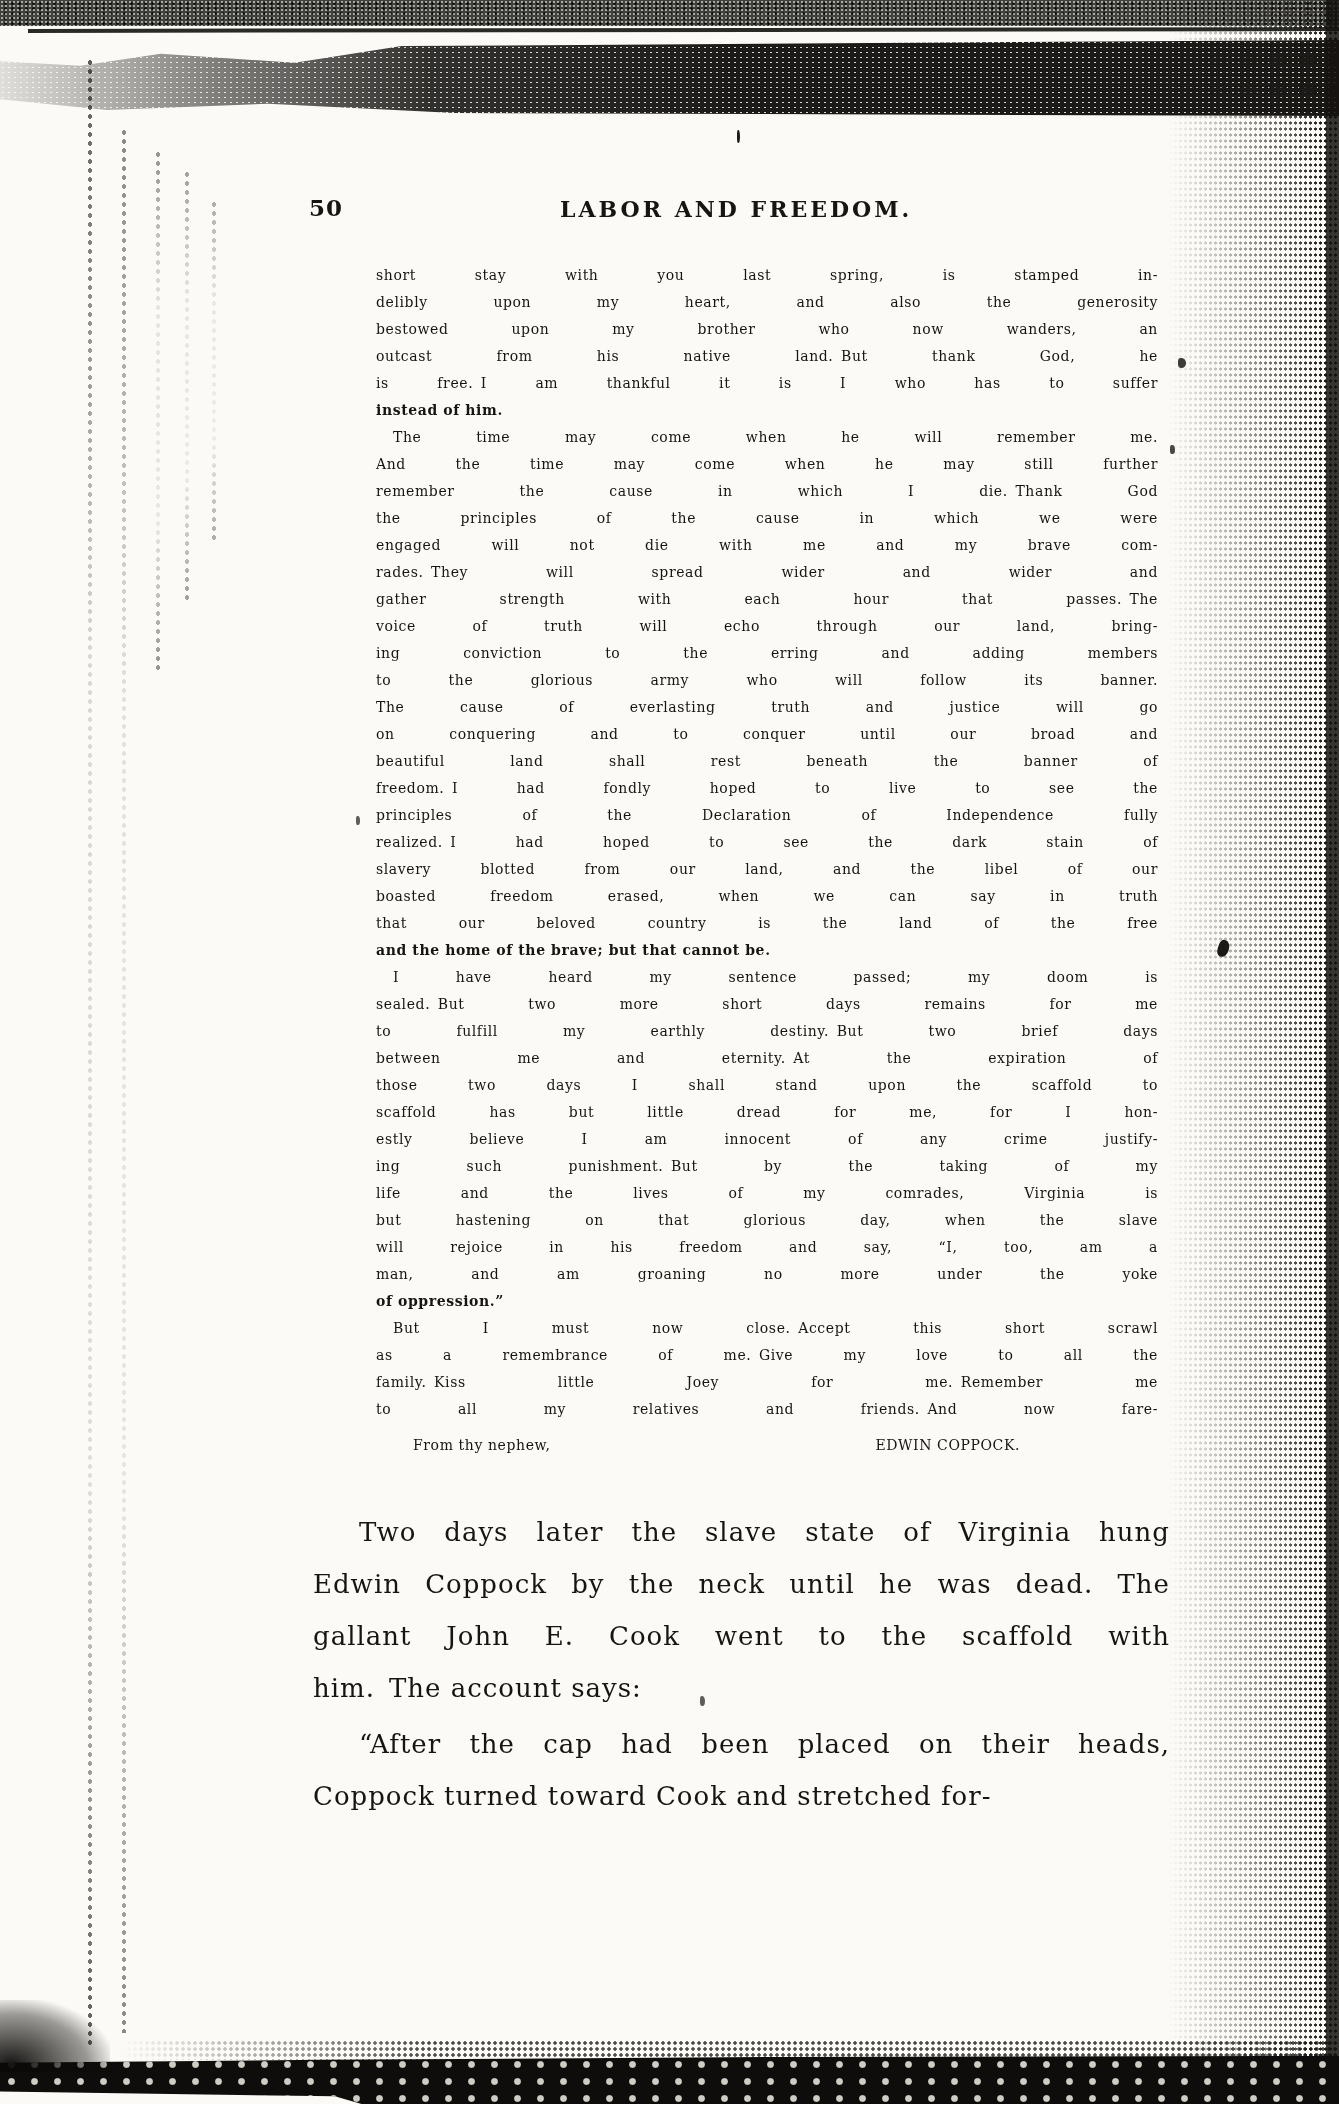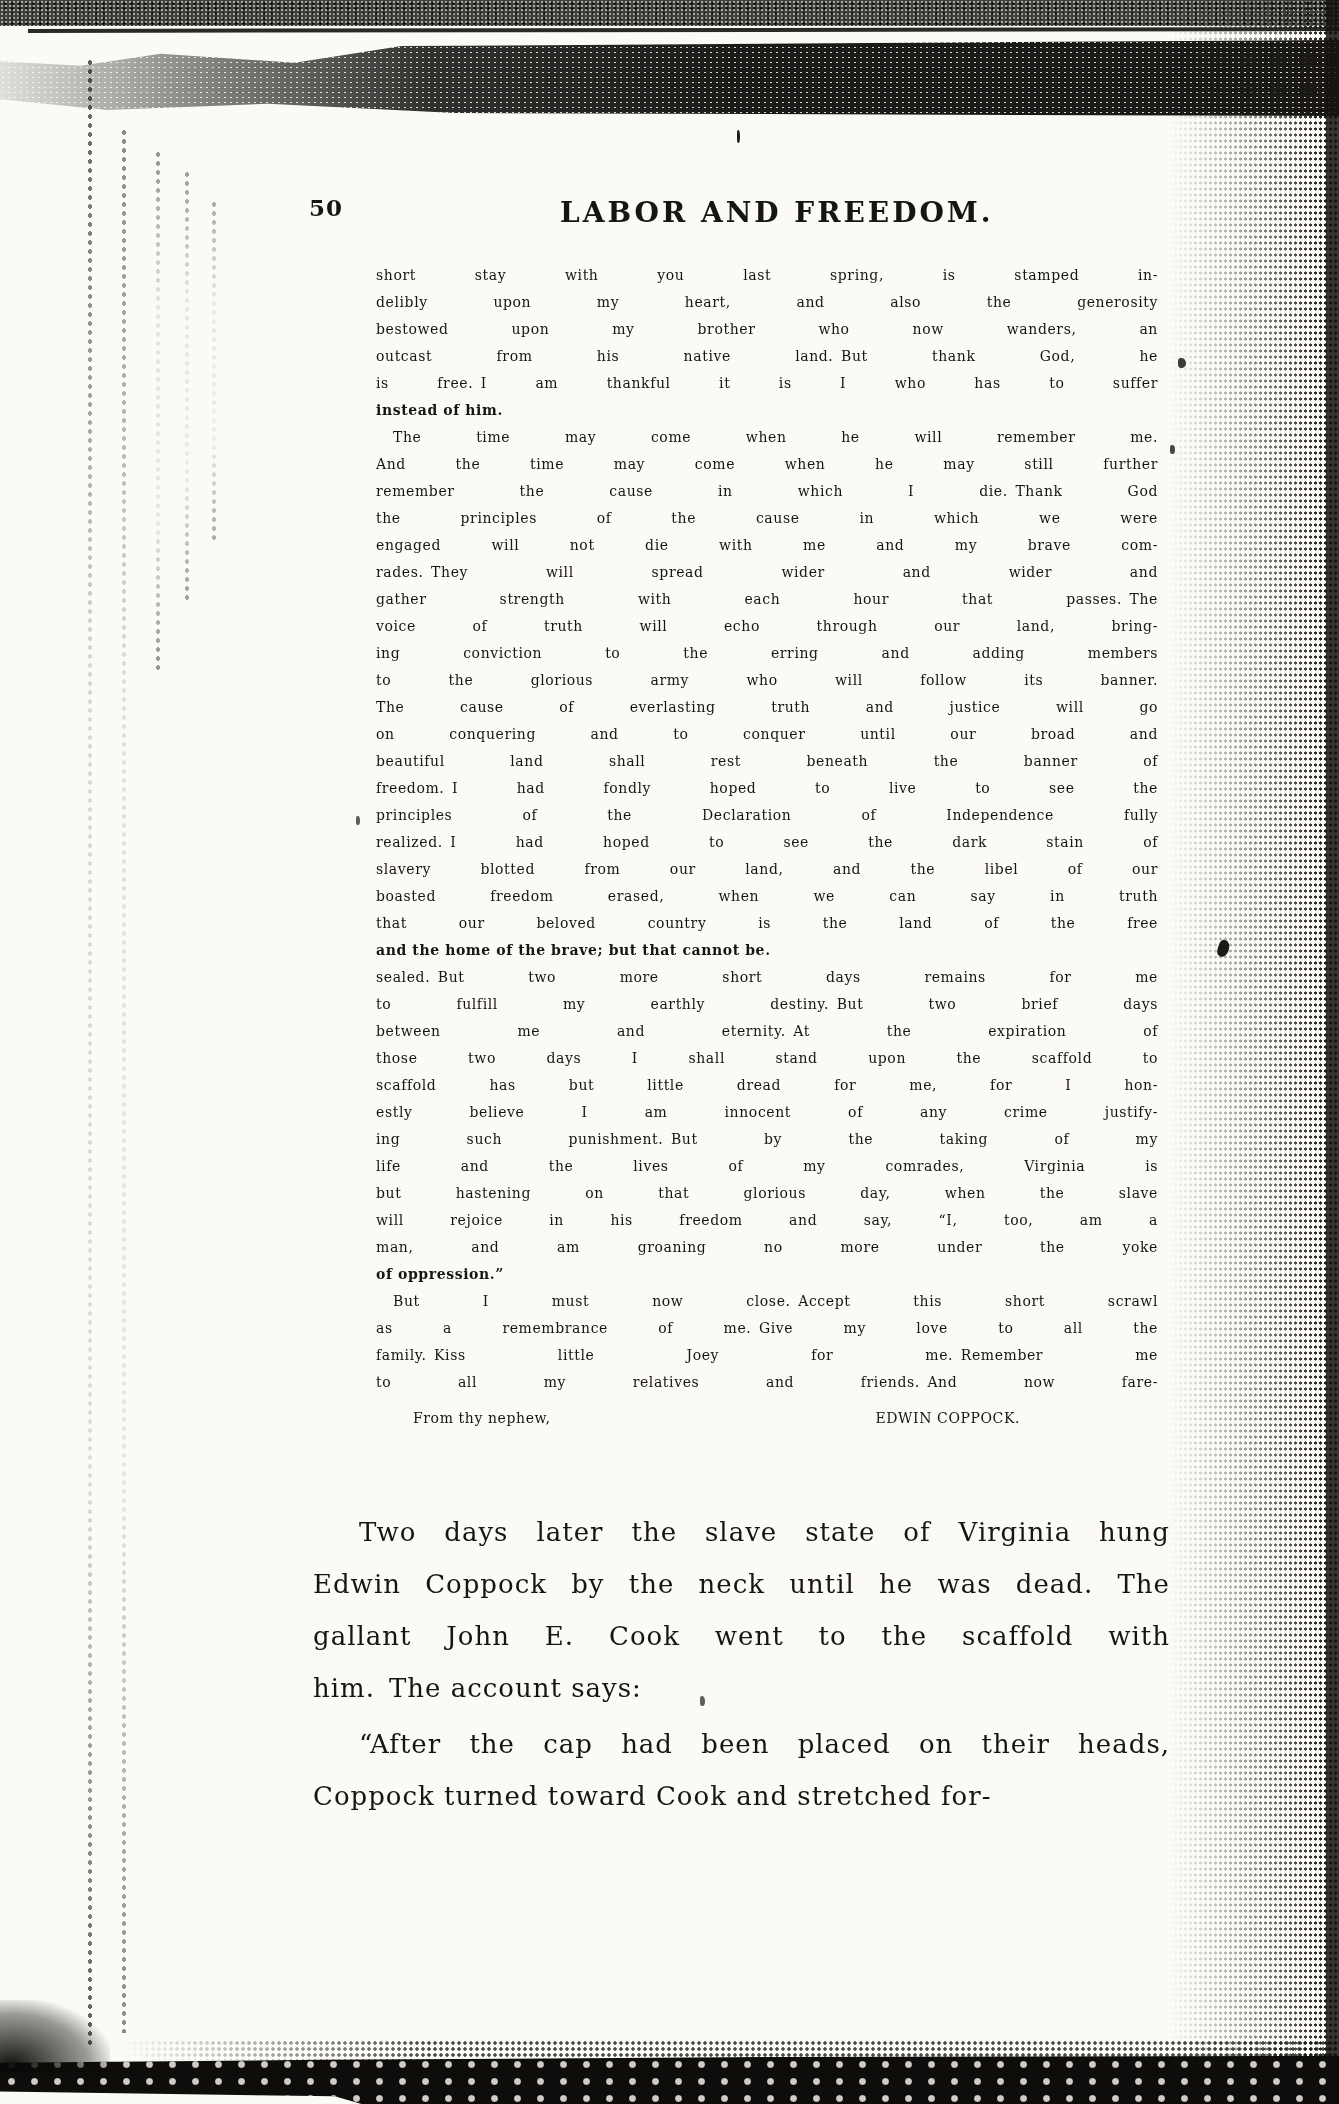--- a/index.html
+++ b/index.html
@@ -63,21 +63,21 @@
     mask-image:linear-gradient(to bottom,#000,rgba(0,0,0,.22) 30%,rgba(0,0,0,.18) 72%,#000);
   }
   .speck{position:absolute;background:#1c1a16;border-radius:40% 60% 55% 45%;}
   
   .page-number{
     position:absolute;left:309px;top:194px;font-size:23px;font-weight:bold;
     letter-spacing:1px;
   }
   .running-head{
     position:absolute;left:560px;top:196px;width:420px;text-align:left;
-    font-size:28px;font-weight:bold;letter-spacing:3px;white-space:nowrap;
+    font-size:22px;font-weight:bold;letter-spacing:3px;white-space:nowrap;
   }
   .letter-block{
     position:absolute;left:376px;top:262px;width:782px;
     font-size:14px;line-height:27px;letter-spacing:.6px;
   }
   .q-line{text-align:justify;text-align-last:justify;white-space:normal;}
   .q-line.last{text-align-last:left;font-weight:bold;}
   .q-line.indent{text-indent:17px;}
   .sig-row{
     margin-top:9px;display:flex;justify-content:space-between;
@@ -141,20 +141,21 @@
       <div class="q-line">The cause of everlasting truth and justice will go</div>
       <div class="q-line">on conquering and to conquer until our broad and</div>
       <div class="q-line">beautiful land shall rest beneath the banner of</div>
       <div class="q-line">freedom. I had fondly hoped to live to see the</div>
       <div class="q-line">principles of the Declaration of Independence fully</div>
       <div class="q-line">realized. I had hoped to see the dark stain of</div>
       <div class="q-line">slavery blotted from our land, and the libel of our</div>
       <div class="q-line">boasted freedom erased, when we can say in truth</div>
       <div class="q-line">that our beloved country is the land of the free</div>
       <div class="q-line last">and the home of the brave; but that cannot be.</div>
+      <div class="q-line indent">I have heard my sentence passed; my doom is</div>
       <div class="q-line">sealed. But two more short days remains for me</div>
       <div class="q-line">to fulfill my earthly destiny. But two brief days</div>
       <div class="q-line">between me and eternity. At the expiration of</div>
       <div class="q-line">those two days I shall stand upon the scaffold to</div>
       <div class="q-line">scaffold has but little dread for me, for I hon-</div>
       <div class="q-line">estly believe I am innocent of any crime justify-</div>
       <div class="q-line">ing such punishment. But by the taking of my</div>
       <div class="q-line">life and the lives of my comrades, Virginia is</div>
       <div class="q-line">but hastening on that glorious day, when the slave</div>
       <div class="q-line">will rejoice in his freedom and say, “I, too, am a</div>

